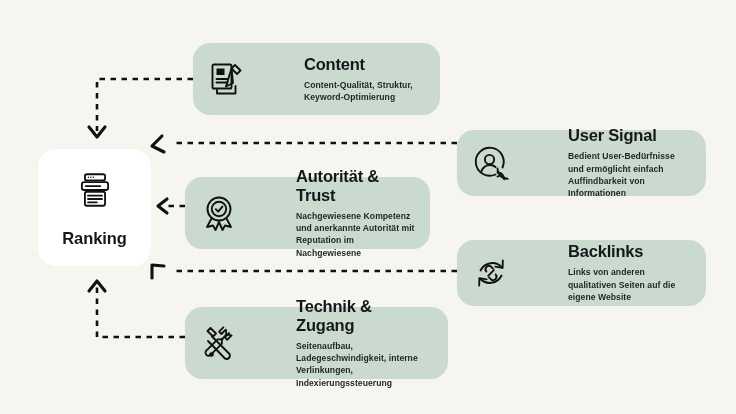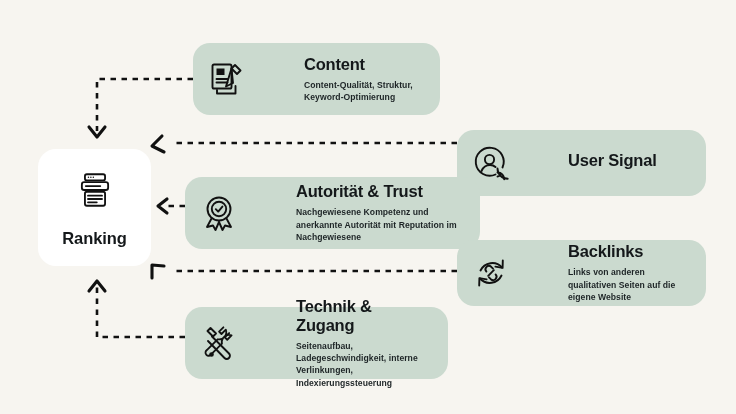--- a/index.html
+++ b/index.html
@@ -54,21 +54,21 @@
   }
   .card-desc{
     font-size:8.6px;font-weight:700;color:#1d2426;
     line-height:1.45;letter-spacing:0.05px;
     max-width:196px;
   }
 
   
   #card-content      {left:193px;top:43px;  width:247px;height:72px;}
   #card-user-signal  {left:457px;top:110px; width:249px;height:66px;margin-top:20px;}
-  #card-autoritaet   {left:185px;top:177px; width:295px;height:72px;}
+  #card-autoritaet   {left:185px;top:177px; width:245px;height:72px;}
   #card-backlinks    {left:457px;top:240px; width:249px;height:66px;}
   #card-technik      {left:185px;top:307px; width:263px;height:72px;justify-content:center;}
 </style>
 </head>
 <body>
 
 <div id="stage">
 
   <svg id="connectors" viewBox="0 0 736 414" width="736" height="414" aria-hidden="true">
     <g fill="none" stroke="#111111" stroke-width="2.6" stroke-linecap="butt" stroke-dasharray="5.5 5.5">
@@ -134,20 +134,21 @@
     <svg class="card-icon" viewBox="0 0 40 40" fill="none" stroke="#111111" stroke-width="1.9" stroke-linecap="round" stroke-linejoin="round">
       <path d="M31.5 24.5 A14 14 0 1 0 24.5 31.5"></path>
       <circle cx="18.5" cy="16.5" r="4.6"></circle>
       <path d="M10.5 28 C12.5 23.5 16 22 19 22 C21 22 23 22.6 24.5 24"></path>
       <path d="M26.5 33.5 A3 3 0 0 0 29.5 30.5"></path>
       <path d="M26.5 29.5 A6.6 6.6 0 0 0 33.2 36.2" transform="rotate(180 29.85 32.85)"></path>
       <path d="M26.5 25.5 A10.2 10.2 0 0 1 36.7 35.7" transform="rotate(180 31.6 30.6)"></path>
     </svg>
     <div class="card-text">
       <div class="card-title">User Signal</div>
+      <div class="card-desc">Bedient User-Bedürfnisse und ermöglicht einfach Auffindbarkeit von Informationen</div>
     </div>
   </div>
 
   <div class="card" id="card-autoritaet">
     <svg class="card-icon" viewBox="0 0 40 40" fill="none" stroke="#111111" stroke-width="1.9" stroke-linecap="round" stroke-linejoin="round">
       <circle cx="20" cy="16" r="11.5"></circle>
       <circle cx="20" cy="16" r="7.2"></circle>
       <polyline points="16.8,16.2 19.2,18.6 23.4,13.6"></polyline>
       <path d="M12.5 25.5 L8 34 L14 32.5 L16.5 37 L20 29"></path>
       <path d="M27.5 25.5 L32 34 L26 32.5 L23.5 37 L20 29"></path>

